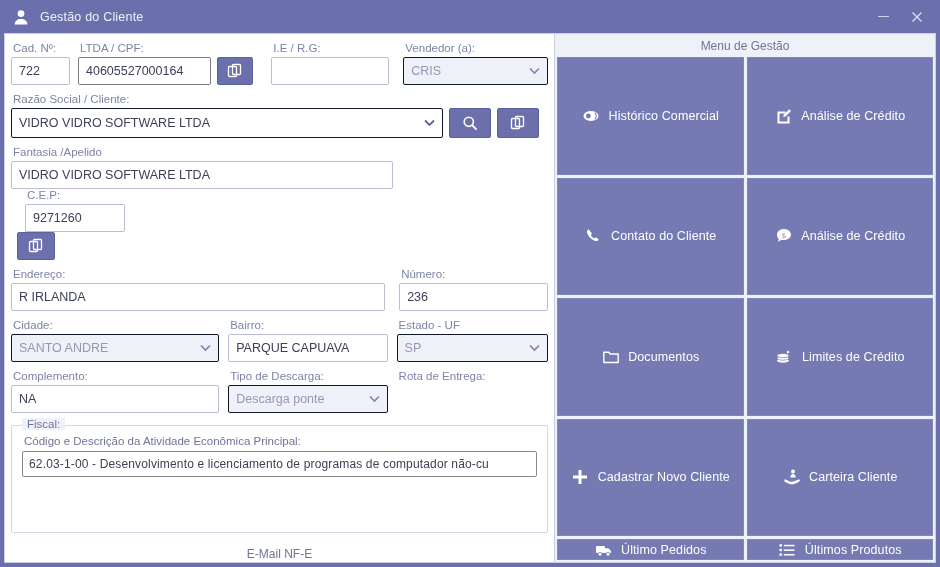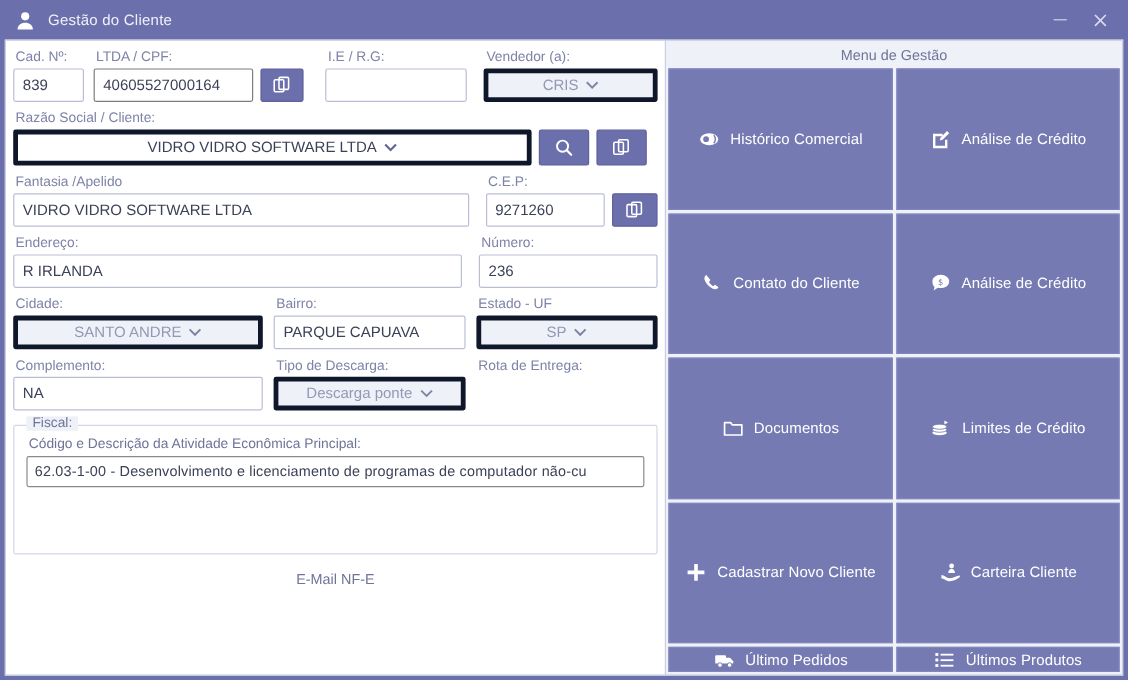--- a/index.html
+++ b/index.html
@@ -86,26 +86,26 @@
     color: #3d4158;
     padding: 0 7px;
     display: flex; align-items: center;
     font-family: "Liberation Sans", sans-serif;
     white-space: nowrap; overflow: hidden;
   }
   .inp.focused { border: 1.5px solid #7d7d7d; text-align: center; }
   .sel {
     height: 28px;
     background: #ffffff;
-    border: 4px solid #0f172a;
+    border: 1px solid #0f172a;
     border-radius: 2px;
     font-size: 12.5px;
     color: #3d4158;
     padding: 0 7px;
-    display: flex; align-items: center; justify-content: center;
+    display: flex; align-items: center; justify-content: space-between;
     white-space: nowrap; overflow: hidden;
   }
   .sel.readonly { background: #eef1f8; color: #9498b5; }
   .chev {
     width: 11px; height: 11px; flex: 0 0 11px; margin-left: 6px;
     display:inline-flex; align-items:center; justify-content:center;
   }
   .iconbtn {
     width: 36px; height: 28px;
     background: #6b6fab;
@@ -221,21 +221,21 @@
     </div>
   </div>
 
   <div class="body-area">
 
     <div class="left-panel">
 
       <div class="row">
         <div class="field" style="width:62px;">
           <label class="flabel">Cad. Nº:</label>
-          <div class="inp">839</div>
+          <div class="inp">722</div>
         </div>
         <div class="field" style="width:140px; margin-left:8px;">
           <label class="flabel">LTDA / CPF:</label>
           <div class="inp focused">40605527000164</div>
         </div>
         <div class="field" style="justify-content:flex-end; margin-left:6px;">
           <div class="iconbtn">
             <svg width="16" height="16" viewBox="0 0 16 16">
               <rect x="1.5" y="3.5" width="8" height="10" rx="1" fill="none" stroke="#ffffff" stroke-width="1.3"></rect>
               <rect x="5.5" y="1.5" width="8" height="10" rx="1" fill="none" stroke="#ffffff" stroke-width="1.3"></rect>
@@ -282,21 +282,21 @@
         <div class="field" style="justify-content:flex-end; margin-left:6px;">
           <div class="iconbtn" style="width:42px;height:30px;">
             <svg width="16" height="16" viewBox="0 0 16 16">
               <rect x="1.5" y="3.5" width="8" height="10" rx="1" fill="none" stroke="#ffffff" stroke-width="1.3"></rect>
               <rect x="5.5" y="1.5" width="8" height="10" rx="1" fill="none" stroke="#ffffff" stroke-width="1.3"></rect>
             </svg>
           </div>
         </div>
       </div>
 
-      <div class="row" style="margin-top:8px;">
+      <div class="row" style="margin-top:8px;flex-direction:column;">
         <div class="field" style="width:382px;">
           <label class="flabel">Fantasia /Apelido</label>
           <div class="inp">VIDRO VIDRO SOFTWARE LTDA</div>
         </div>
         <div class="field" style="width:100px; margin-left:14px;">
           <label class="flabel">C.E.P:</label>
           <div class="inp">9271260</div>
         </div>
         <div class="field" style="justify-content:flex-end; margin-left:6px;">
           <div class="iconbtn" style="width:38px;height:28px;">

